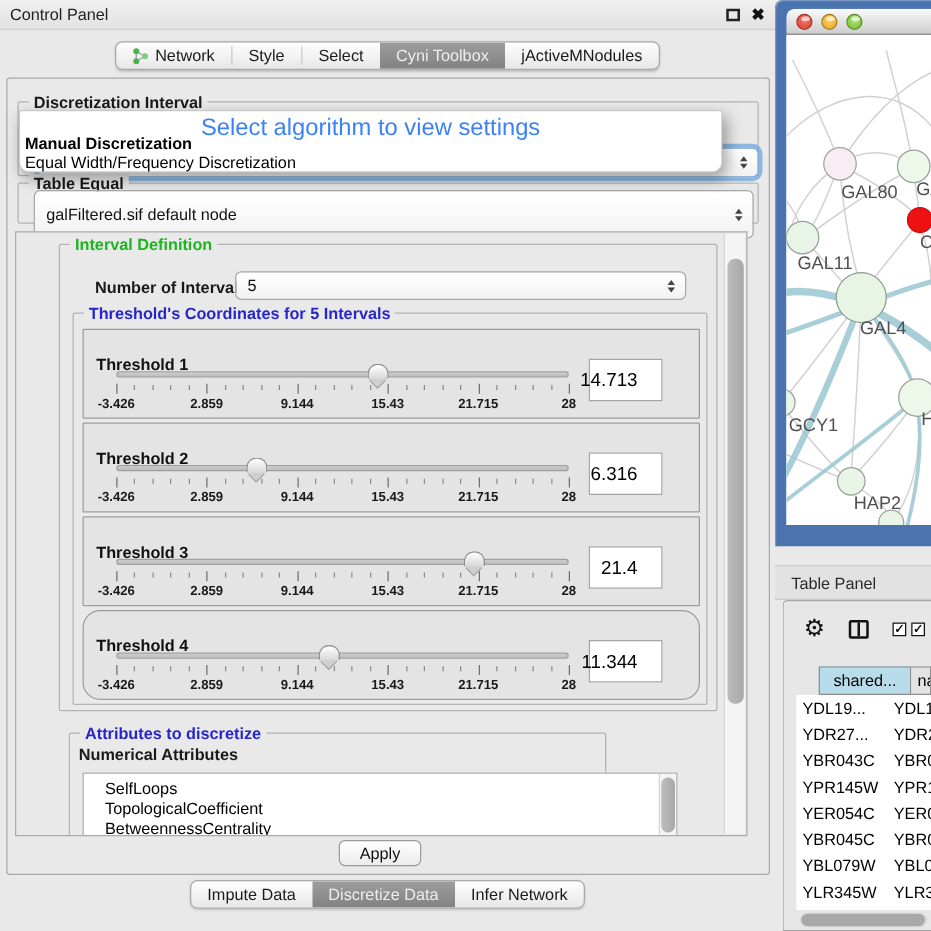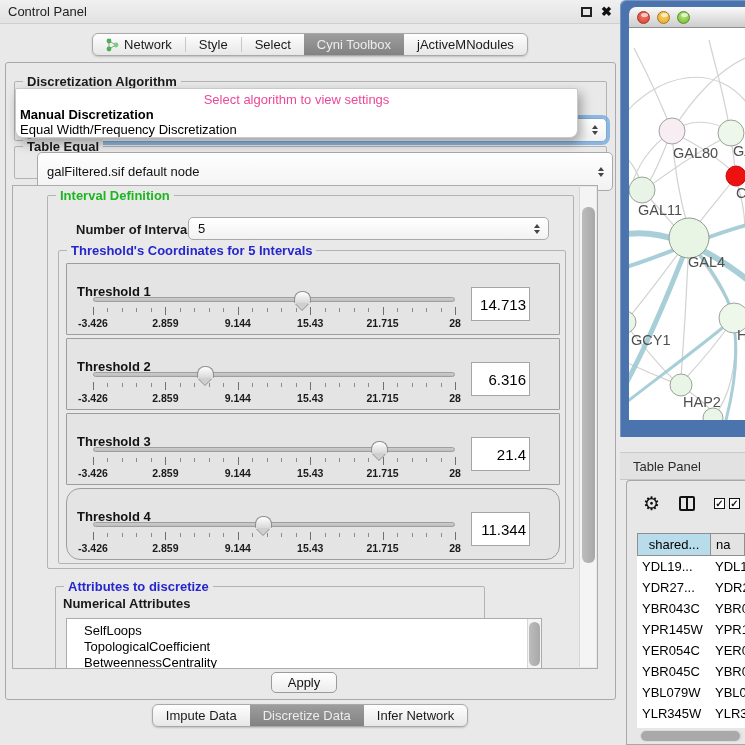--- a/index.html
+++ b/index.html
@@ -29,21 +29,21 @@
   .gtitle.blue{color:var(--accent_blue);font-weight:600;}
   .combo{position:absolute;background:linear-gradient(#ffffff,#f2f2f2);border:1px solid #a9a9a9;border-radius:5px;
          font-size:13px;color:#111;display:flex;align-items:center;padding:0 24px 0 9px;}
   .stepper{position:absolute;right:8px;top:50%;transform:translateY(-50%);display:flex;flex-direction:column;gap:2px;}
   .arr-up{width:0;height:0;border-left:3.5px solid transparent;border-right:3.5px solid transparent;border-bottom:4.5px solid #444;}
   .arr-down{width:0;height:0;border-left:3.5px solid transparent;border-right:3.5px solid transparent;border-top:4.5px solid #444;}
   #algo-combo{left:15px;top:36px;width:577px;height:24px;border:1px solid #7aa9d6;box-shadow:0 0 0 3px rgba(110,165,220,.75);}
   #algo-popup{position:absolute;left:9px;top:25px;width:563px;height:50px;background:#fff;z-index:10;
               border:1px solid #c9c9c9;border-radius:2px 2px 8px 8px;box-shadow:3px 5px 12px rgba(0,0,0,.35);
               padding-top:3px;}
-  #popup-placeholder{text-align:center;color:#ec4899;font-size:13px;height:15px;}
+  #popup-placeholder{text-align:center;color:#3b82f6;font-size:19px;height:15px;}
   .popup-item{font-size:13px;padding:0 4px;height:15px;line-height:15px;color:#000;}
   .popup-item.bold{font-weight:bold;}
   #scroll-pane{position:absolute;left:6px;top:122px;width:586px;height:484px;border:1px solid #acacac;
                background:#e9e9e9;overflow:hidden;}
   .vsb-track{position:absolute;background:#f4f4f4;border-left:1px solid #d6d6d6;}
   .vsb-thumb{position:absolute;background:linear-gradient(90deg,#bcbcbc,#a8a8a8);border-radius:6px;}
   
   .th-panel{position:absolute;left:7px;width:494px;height:72px;border:1px solid #9d9d9d;background:#e4e4e4;border-radius:1px;}
   .th-label{position:absolute;left:10px;top:20px;font-size:13px;font-weight:bold;color:#111;}
   .th-slider{position:absolute;left:26px;top:26px;width:362px;height:42px;}
@@ -56,21 +56,21 @@
          border-left:7.5px solid transparent;border-right:7.5px solid transparent;border-top:7px solid #cfcfcf;
          filter:drop-shadow(0 1px 0 #8f8f8f);}
   .ticks{position:absolute;left:0;right:0;top:16px;height:10px;}
   .tick{position:absolute;width:1px;background:#8a8a8a;top:2px;}
   .tick.major{height:8px;top:1px;background:#6f6f6f;}
   .tick.minor{height:4px;}
   .tick-labels{position:absolute;left:0;right:0;top:27px;height:12px;}
   .tick-label{position:absolute;width:60px;margin-left:-30px;text-align:center;
               font-size:10.5px;font-weight:bold;color:#1a1a1a;}
   .th-value{position:absolute;left:404px;top:23px;width:59px;height:34px;background:#fff;border:1px solid #a5a5a5;
-            font-size:15px;color:#000;display:flex;align-items:center;justify-content:flex-end;padding-right:3px;}
+            font-size:15px;color:#000;display:flex;align-items:center;justify-content:flex-end;padding-right:19px;}
   
   #attr-list{position:absolute;left:10px;top:31px;width:476px;height:53px;background:#fff;border:1px solid #ababab;
              overflow:hidden;}
   .attr-item{font-size:13px;line-height:16px;padding-left:17px;color:#000;white-space:nowrap;}
   #apply-btn{position:absolute;left:265px;top:609px;width:66px;height:21px;
              background:linear-gradient(#ffffff,#ececec);border:1px solid #9b9b9b;border-radius:5px;
              font-size:13px;color:#111;display:flex;align-items:center;justify-content:center;
              font-family:"Liberation Sans",sans-serif;}
   
   #right-col{position:absolute;left:620px;top:0;width:125px;height:745px;background:#e9e9e9;}
@@ -93,21 +93,21 @@
            border:1px solid #a8a8a8;border-right:none;border-radius:4px 0 0 0;}
   #tp-toolbar{position:absolute;left:0;top:0;right:0;height:44px;display:flex;align-items:center;
               padding-left:16px;gap:19px;}
   .gear{font-size:19px;color:#111;line-height:1;}
   .cols-icon{width:16px;height:15px;border:2px solid #111;border-radius:2px;position:relative;}
   .cols-icon::after{content:"";position:absolute;left:5px;top:0;bottom:0;width:2px;background:#111;}
   .checks{display:flex;gap:4px;}
   .checkbox{width:11px;height:11px;border:1.5px solid #111;background:#fff;font-size:10px;line-height:9px;
             font-weight:bold;color:#111;text-align:center;}
   #tp-table{position:absolute;left:10px;top:52px;right:0;bottom:0;overflow:hidden;}
-  .tp-head{display:flex;height:23px;}
+  .tp-head{display:flex;height:23px;margin-left:18px;}
   .tp-hcell{border:1px solid #8f8f8f;font-size:13px;display:flex;align-items:center;justify-content:center;
             color:#000;overflow:hidden;white-space:nowrap;}
   .tp-hcell.c1{width:74px;background:var(--header_blue);}
   .tp-hcell.c2{flex:1;background:#e3e3e3;border-left:none;justify-content:flex-start;padding-left:5px;}
   #tp-rows{position:absolute;left:0;top:23px;right:0;bottom:16px;background:#fff;overflow:hidden;}
   .tp-row{display:flex;height:21px;align-items:center;font-size:13px;color:#000;}
   .tp-row .c1{width:74px;padding-left:5px;overflow:hidden;white-space:nowrap;}
   .tp-row .c2{flex:1;padding-left:4px;overflow:hidden;white-space:nowrap;}
   #tp-hscroll{position:absolute;left:3px;right:3px;bottom:2px;height:12px;background:#dcdcdc;border-radius:6px;}
   #tp-hthumb{position:absolute;left:1px;top:1px;height:10px;width:97%;background:#a9a9a9;border-radius:5px;}
@@ -152,38 +152,38 @@
         </div>
         <div class="tab">
           <span>jActiveMNodules</span>
         </div>
       </div>
   </div>
 
   <div id="outer-panel">
 
     <div class="group" style="left:8px;top:18px;width:593px;height:60px;">
-      <span class="gtitle">Discretization Algorithm</span>
+      <span class="gtitle">Discretization Interval</span>
       <div class="combo" id="algo-combo">
         <span class="stepper">
             <span class="arr-up"></span>
             <span class="arr-down"></span>
           </span>
       </div>
     </div>
 
     <div id="algo-popup">
       <div id="popup-placeholder">Select algorithm to view settings</div>
       <div class="popup-item bold">Manual Discretization</div>
       <div class="popup-item">Equal Width/Frequency Discretization</div>
     </div>
 
     <div class="group" style="left:8px;top:83px;width:593px;height:33px;">
       <span class="gtitle">Table Equal</span>
-      <div class="combo" style="left:22px;top:5px;width:576px;height:39px;">
+      <div class="combo" style="left:12px;top:5px;width:576px;height:39px;">
         <span>galFiltered.sif default node</span>
         <span class="stepper">
             <span class="arr-up"></span>
             <span class="arr-down"></span>
           </span>
       </div>
     </div>
 
     <div id="scroll-pane">
 

